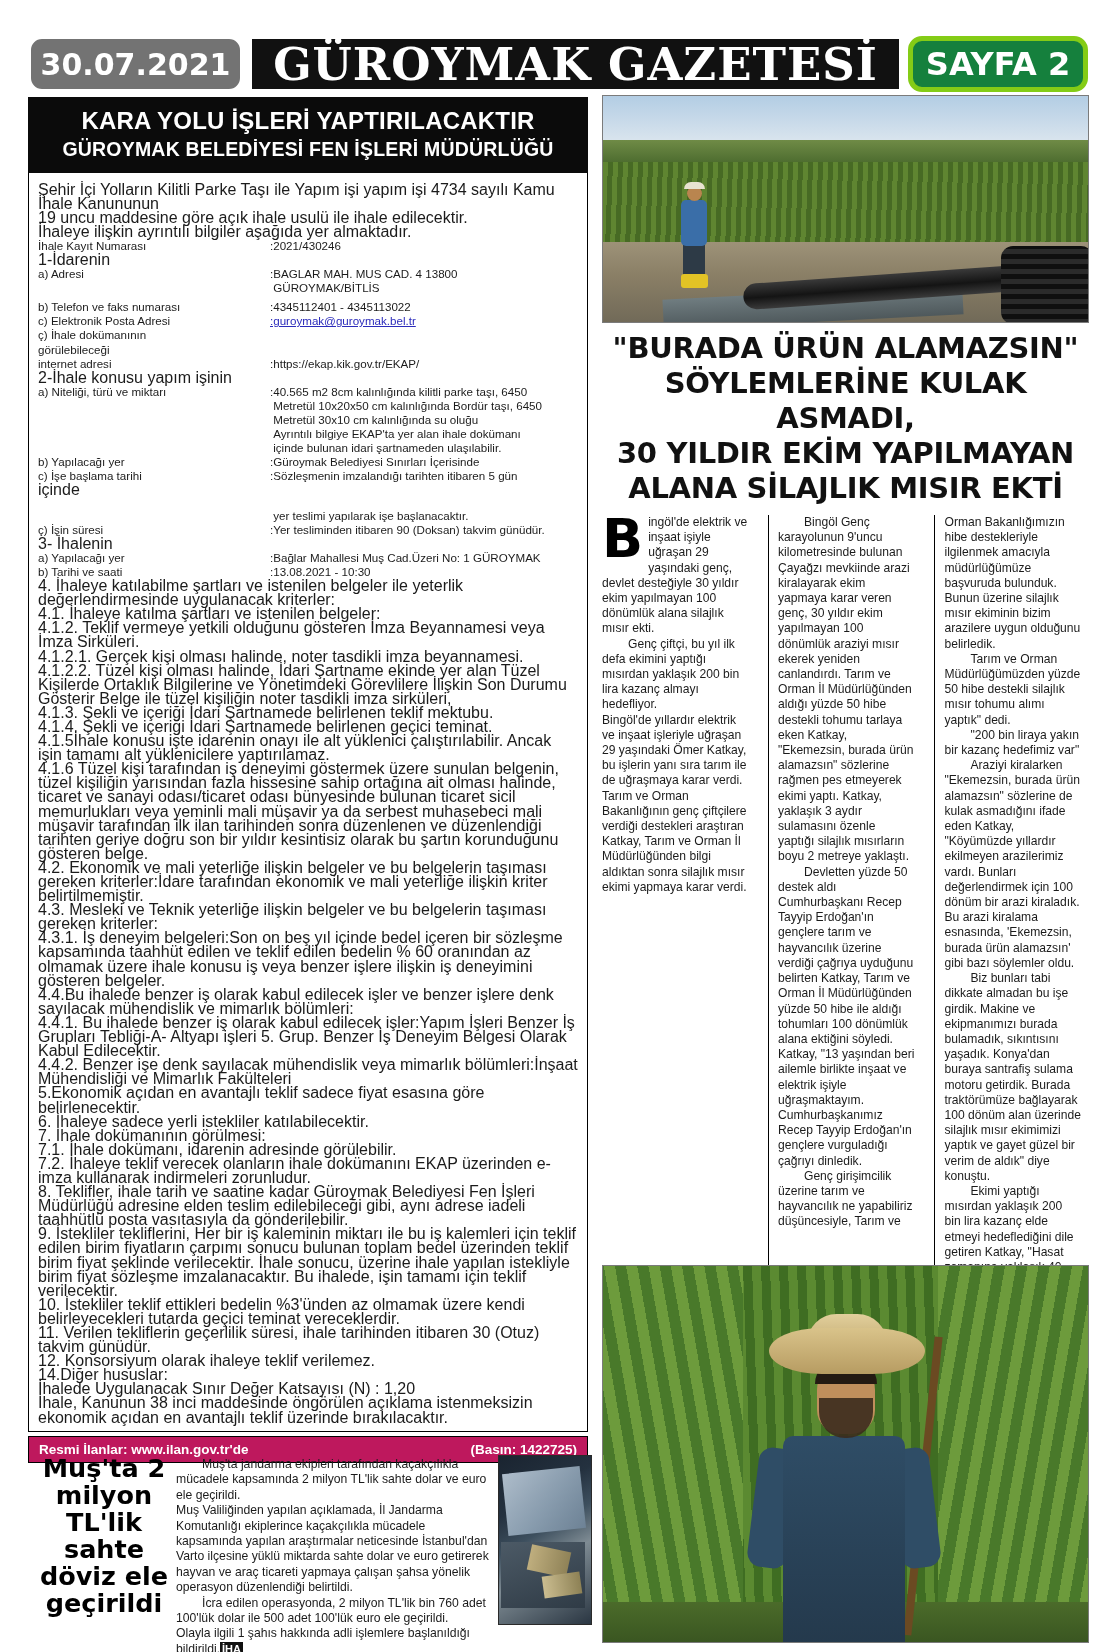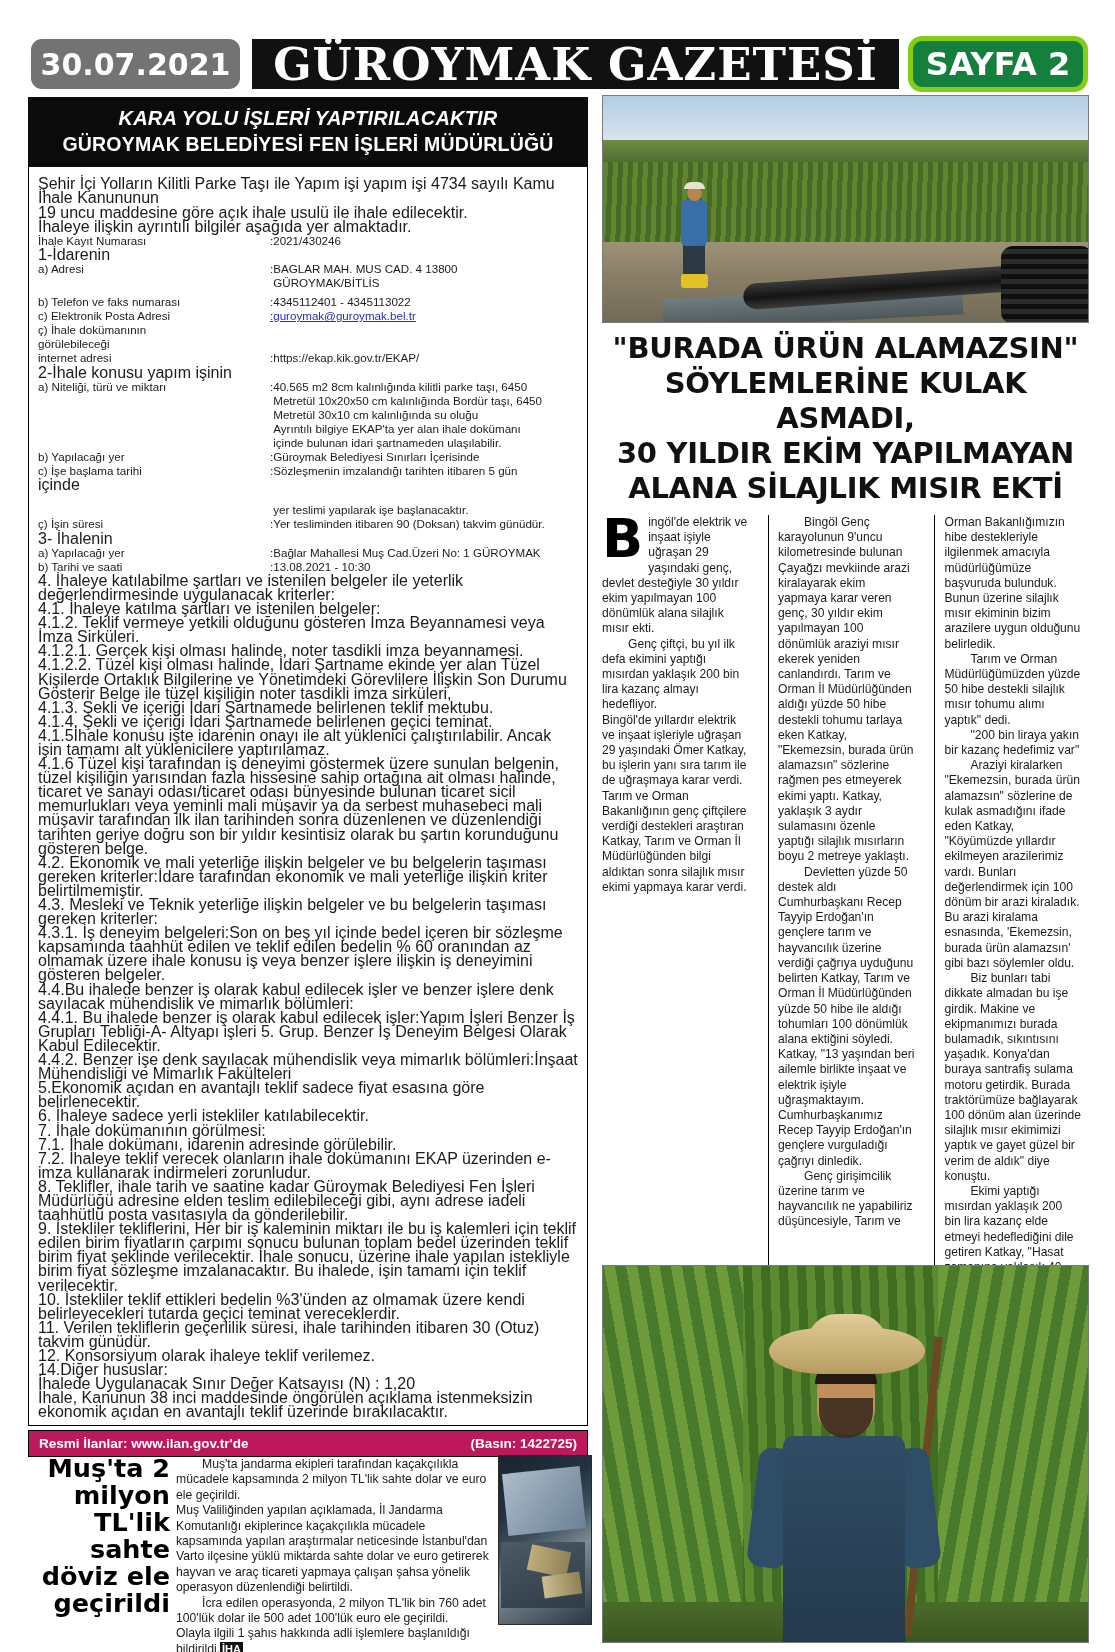--- a/index.html
+++ b/index.html
@@ -33,21 +33,21 @@
     font-family:"DejaVu Sans", sans-serif;
     border:5px solid #84cc16;box-sizing:border-box;
   }
 
   
   .tender{position:absolute;left:28px;top:97px;width:560px;}
   .tender-head{
     background:#0b0b0b;color:#fff;text-align:center;
     padding:8px 4px 10px 4px;
   }
-  .tender-head .l1{font-size:20px;font-weight:bold;letter-spacing:.2px;line-height:1.3;font-style:italic;}
+  .tender-head .l1{font-size:24px;font-weight:bold;letter-spacing:.2px;line-height:1.3;}
   .tender-head .l2{font-size:19.5px;font-weight:bold;letter-spacing:.2px;line-height:1.35;}
   .tender-body{
     border-left:1px solid #000;border-right:1px solid #000;border-bottom:1px solid #000;
     padding:10px 9px 6px 9px;background:#fff;
   }
   .tline{font-size:16px;line-height:14.1px;color:#1b1b1b;white-space:pre-wrap;}
   .trow{display:flex;font-size:11.6px;line-height:14.1px;color:#1b1b1b;}
   .trow .lab{width:232px;flex:0 0 232px;}
   .trow .val{flex:1;white-space:pre-wrap;}
   .trow .val.link{color:#2b2bbb;text-decoration:underline;}
@@ -59,21 +59,21 @@
     padding:5px 10px;font-size:13.5px;font-weight:bold;
     border:1px solid #000;
   }
 
   
   .dovizbox{position:absolute;left:28px;top:1453px;width:560px;height:185px;}
   .doviz-title{
     position:absolute;left:10px;top:2px;width:132px;
     font-family:"DejaVu Sans", sans-serif;
     font-weight:bold;font-size:25.5px;line-height:27px;
-    text-align:right;color:#000;
+    text-align:center;color:#000;
   }
   .doviz-text{
     position:absolute;left:148px;top:4px;width:318px;
     font-size:12.2px;line-height:15.4px;color:#1b1b1b;text-align:left;
   }
   .doviz-text p{margin:0;}
   .doviz-text p.ind{text-indent:26px;}
   .doviz-photo{
     position:absolute;left:470px;top:2px;width:92px;height:168px;
     background:

